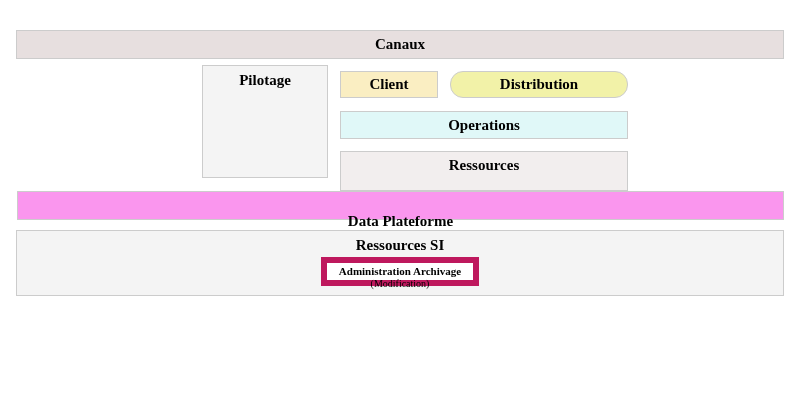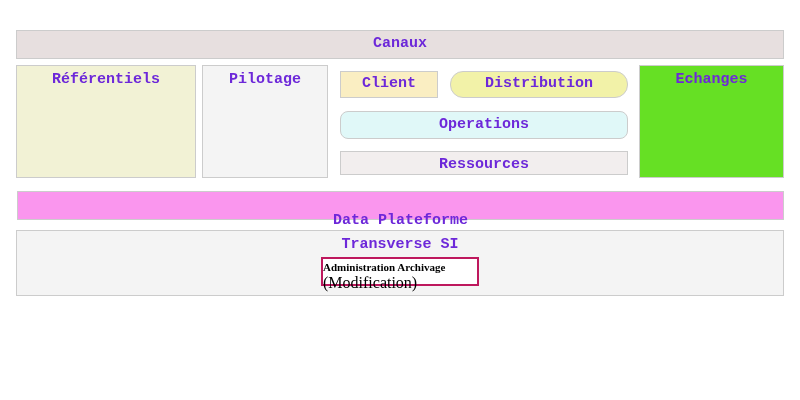--- a/index.html
+++ b/index.html
@@ -27,22 +27,21 @@
     border: 1px solid #cccccc;
     text-align: center;
   }
 
   .block-title {
     display: block;
     font-weight: bold;
     font-size: 15px;
     line-height: 1.25;
     padding-top: 5px;
-    color: #6d28d9;
-    font-family: Liberation Mono, monospace;
+    color: #000000;
   }
 
   
   #canaux {
     left: 16px;
     top: 30px;
     width: 768px;
     height: 29px;
     background: #e7dfdf;
   }
@@ -83,29 +82,28 @@
     border-radius: 13px;
   }
   #distribution .block-title { padding-top: 3px; }
 
   #operations {
     left: 340px;
     top: 111px;
     width: 288px;
     height: 28px;
     background: #e0f8f8;
-    border-radius: 8px;
   }
   #operations .block-title { padding-top: 4px; }
 
   #ressources {
     left: 340px;
     top: 151px;
     width: 288px;
-    height: 24px;
+    height: 40px;
     background: #f2eeee;
   }
   #ressources .block-title { padding-top: 4px; }
 
   #echanges {
     left: 639px;
     top: 65px;
     width: 145px;
     height: 113px;
     background: #66e024;
@@ -133,49 +131,46 @@
 
   
   #administration-archivage {
     position: absolute;
     box-sizing: border-box;
     left: 304px;
     top: 26px;
     width: 158px;
     height: 29px;
     background: #ffffff;
-    border: 2px solid #be185d;
-    text-align: left;
+    border: 6px solid #be185d;
+    text-align: center;
   }
   #administration-archivage .sub-title {
     display: block;
     font-weight: bold;
     font-size: 11px;
     line-height: 1.15;
     padding-top: 2px;
   }
   #administration-archivage .sub-sub {
     display: block;
     font-weight: normal;
-    font-size: 16px;
+    font-size: 10px;
     line-height: 1.15;
   }
 </style>
 </head>
 <body>
 
 <div id="canvas">
 
   <div class="block" id="canaux">
     <span class="block-title">Canaux</span>
   </div>
 
-  <div class="block" id="referentiels">
-    <span class="block-title">Référentiels</span>
-  </div>
 
   <div class="block" id="pilotage">
     <span class="block-title">Pilotage</span>
   </div>
 
   <div class="block" id="client">
     <span class="block-title">Client</span>
   </div>
 
   <div class="block" id="distribution">
@@ -183,30 +178,27 @@
   </div>
 
   <div class="block" id="operations">
     <span class="block-title">Operations</span>
   </div>
 
   <div class="block" id="ressources">
     <span class="block-title">Ressources</span>
   </div>
 
-  <div class="block" id="echanges">
-    <span class="block-title">Echanges</span>
-  </div>
 
   <div class="block" id="data-plateforme">
     <span class="block-title">Data Plateforme</span>
   </div>
 
   <div class="block" id="transverse-si">
-    <span class="block-title">Transverse SI</span>
+    <span class="block-title">Ressources SI</span>
 
     <div id="administration-archivage">
       <span class="sub-title">Administration Archivage</span>
       <span class="sub-sub">(Modification)</span>
     </div>
   </div>
 
 </div>
 
 </body></html>

